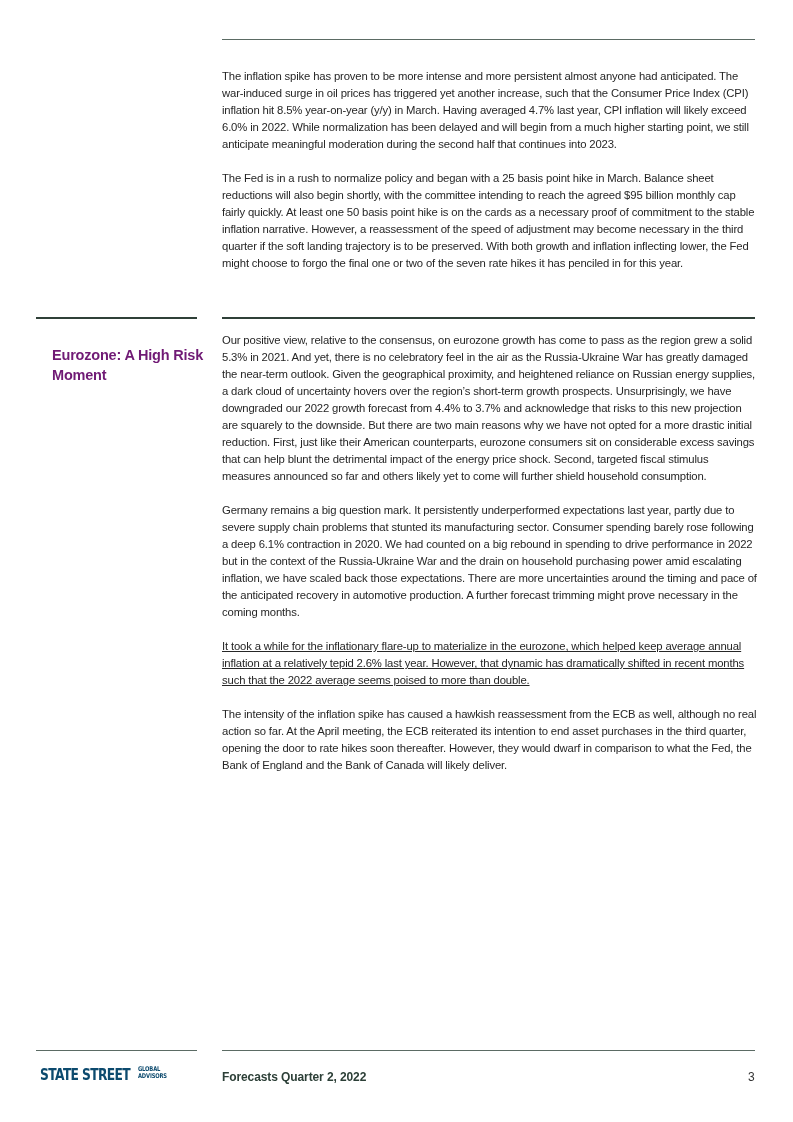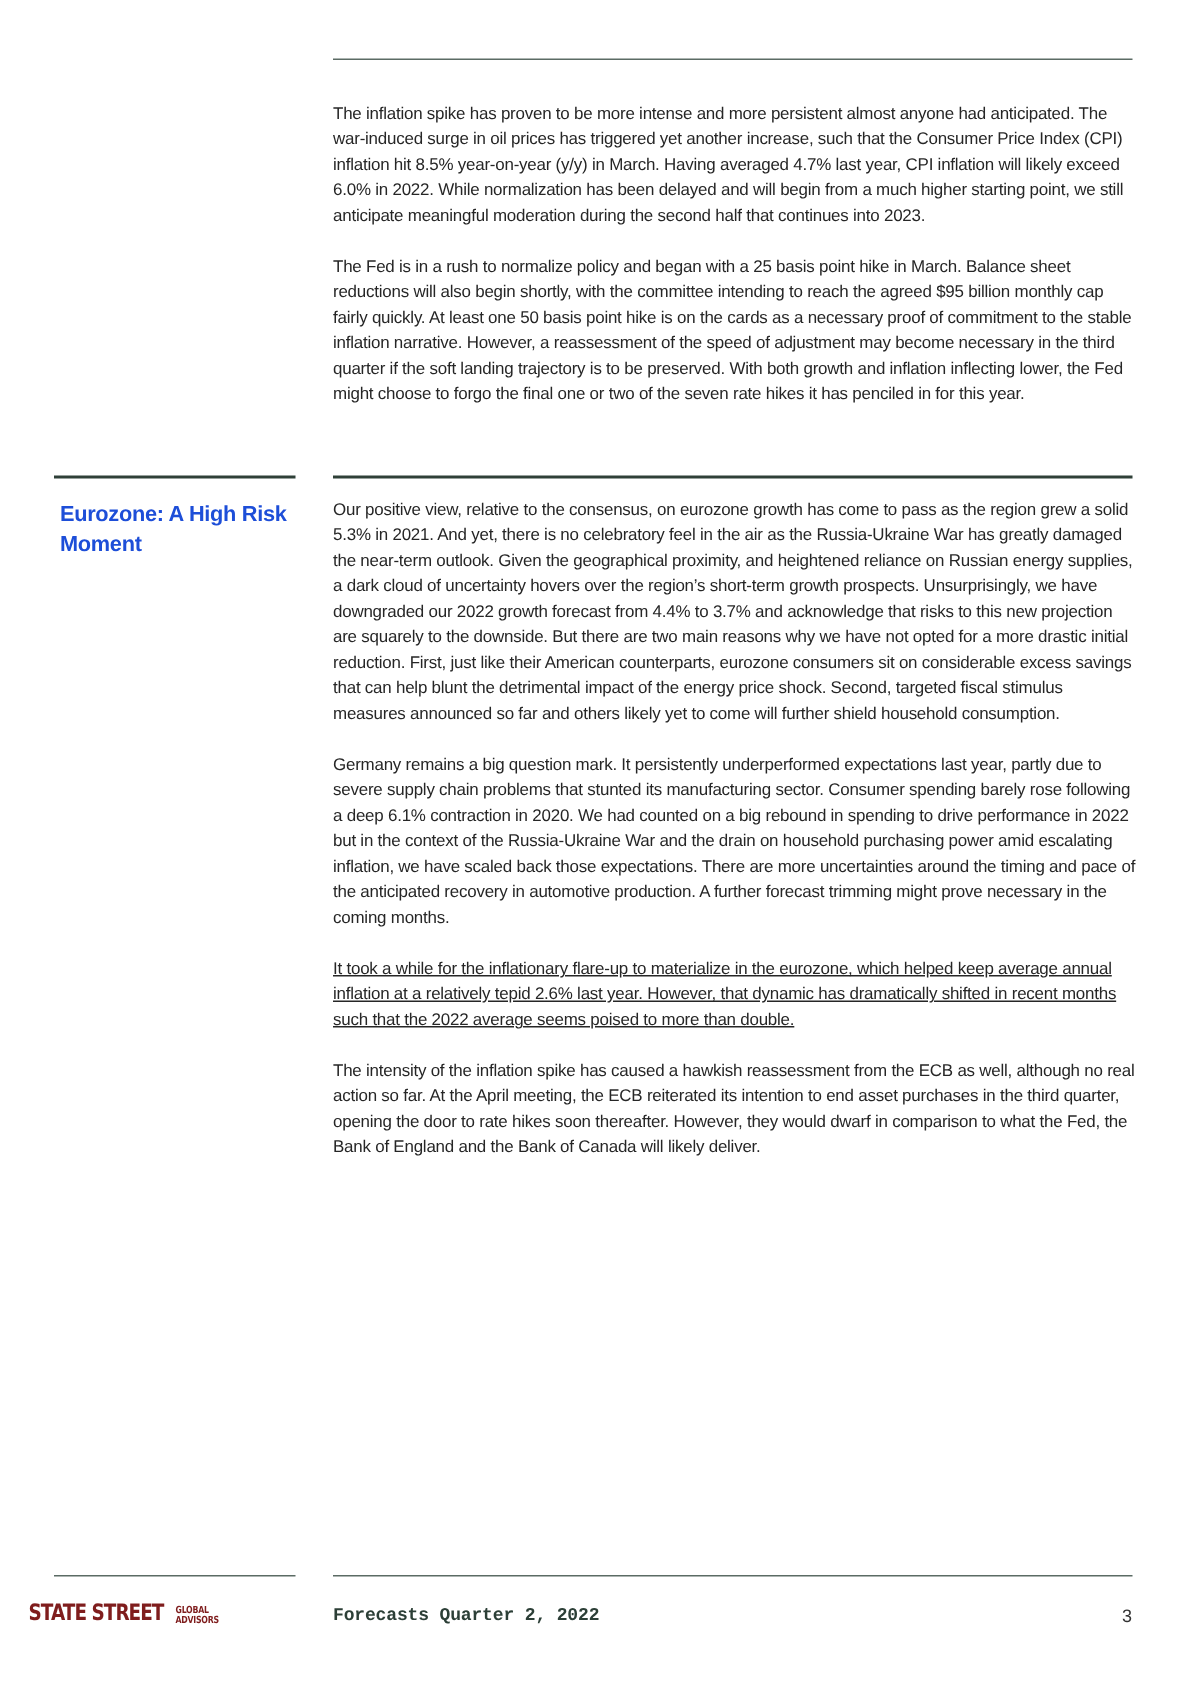--- a/index.html
+++ b/index.html
@@ -34,32 +34,32 @@
       letter-spacing: -0.15px;
     }
     .section-title {
       position: absolute;
       left: 36px;
       top: 329px;
       width: 160px;
       font-size: 14.5px;
       line-height: 20px;
       font-weight: bold;
-      color: #1d4ed8;
-      margin: 4px;
+      color: #701a75;
+      margin: 16px;
       letter-spacing: -0.2px;
     }
     .footer-logo {
       position: absolute;
-      left: 19px;
+      left: 40px;
       top: 1066px;
       display: flex;
-      align-items: flex-end;
+      align-items: flex-start;
       gap: 5px;
-      color: #7f1d1d;
+      color: #0c4a6e;
     }
     .logo-main {
       font-family: "DejaVu Sans", sans-serif;
       font-weight: bold;
       font-size: 15px;
       letter-spacing: -0.8px;
       transform: scaleX(0.82);
       transform-origin: left center;
       display: inline-block;
       width: 95px;
@@ -76,21 +76,20 @@
       display: inline-block;
     }
     .footer-title {
       position: absolute;
       left: 222px;
       top: 1070px;
       font-size: 12px;
       font-weight: bold;
       color: #2c3f37;
       letter-spacing: -0.1px;
-      font-family: Liberation Mono, monospace;
     }
     .page-number {
       position: absolute;
       left: 748px;
       top: 1070px;
       font-size: 12px;
       color: #333;
     }
   </style>
 </head>

